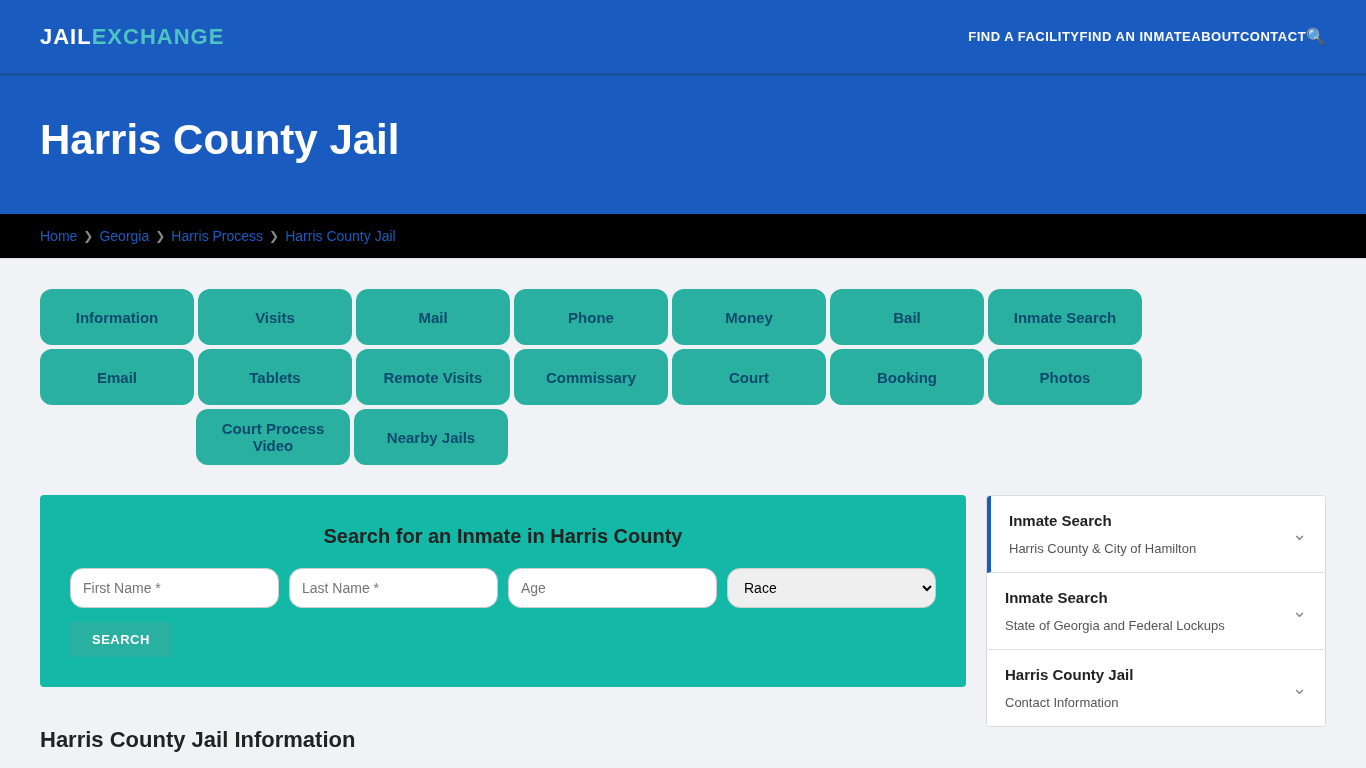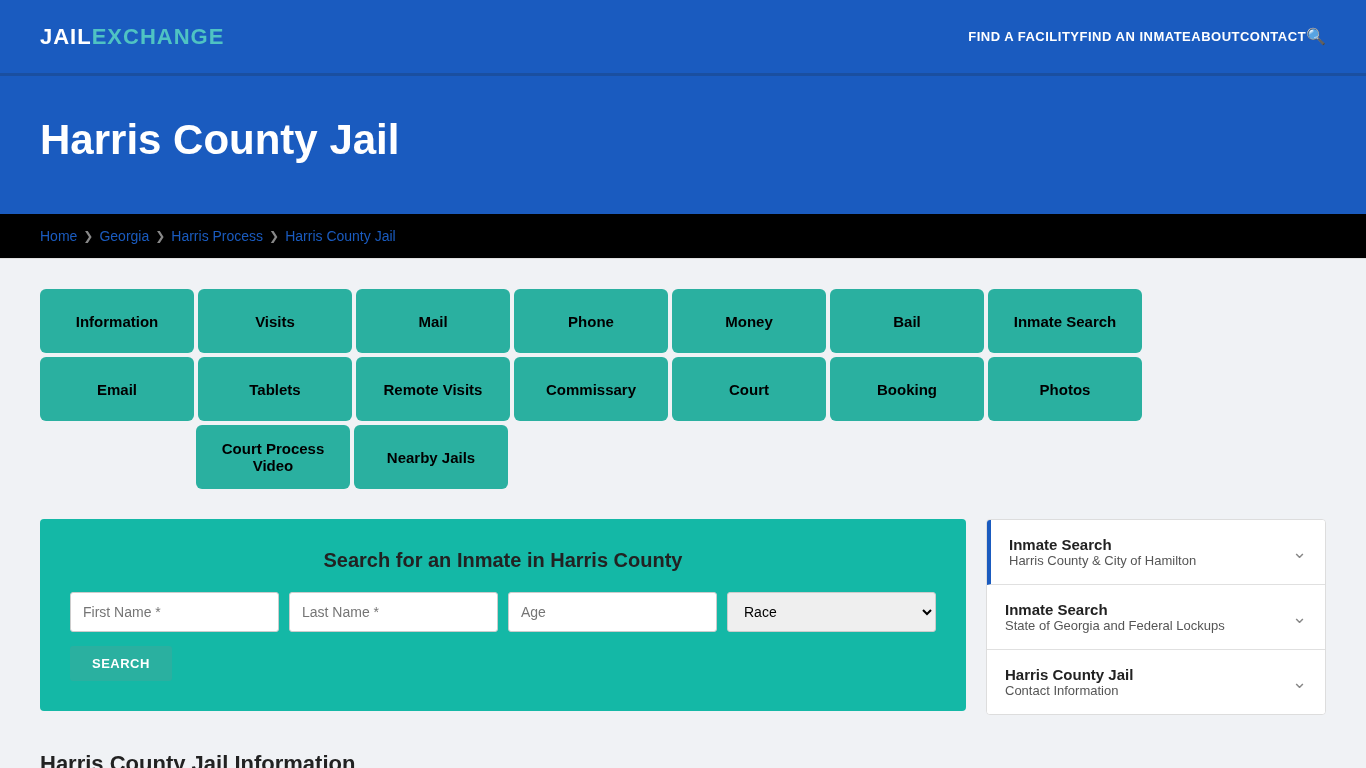--- a/index.html
+++ b/index.html
@@ -94,32 +94,32 @@
       display: flex;
       gap: 4px;
     }
     .tile-row-center {
       display: flex;
       gap: 4px;
       margin-left: 156px;
     }
     .tile {
       background: #2ab0a0;
-      color: #000000;
+      color: #0c4a6e;
       font-size: 15px;
       font-weight: 600;
       padding: 0 10px;
       width: 154px;
-      height: 64px;
+      height: 56px;
       display: flex;
       align-items: center;
       justify-content: center;
       text-align: center;
       cursor: pointer;
-      border-radius: 6px;
+      border-radius: 12px;
       transition: background 0.2s;
     }
 
     
     #content-area {
       display: flex;
       gap: 20px;
       align-items: flex-start;
     }
 
@@ -140,21 +140,21 @@
     }
     .form-fields {
       display: flex;
       gap: 10px;
       margin-bottom: 14px;
     }
     .form-fields input, .form-fields select {
       border: 1px solid #ccc;
       padding: 10px 12px;
       font-size: 14px;
-      border-radius: 3px;
+      border-radius: 13px;
       outline: none;
       flex: 1;
     }
     .search-btn {
       background: #2ab0a0;
       color: white;
       border: none;
       padding: 10px 22px;
       font-size: 13px;
       font-weight: 700;
@@ -201,21 +201,21 @@
     }
     .sidebar-item .sidebar-text {}
     .sidebar-item .sidebar-title {
       font-size: 15px;
       font-weight: 700;
       color: #222;
     }
     .sidebar-item .sidebar-subtitle {
       font-size: 13px;
       color: #555;
-      margin-top: 0;
+      margin-top: 12px;
     }
     .sidebar-item .chevron {
       color: #888;
       font-size: 18px;
       font-weight: 400;
     }
   </style>
 </head>
 <body>
 

